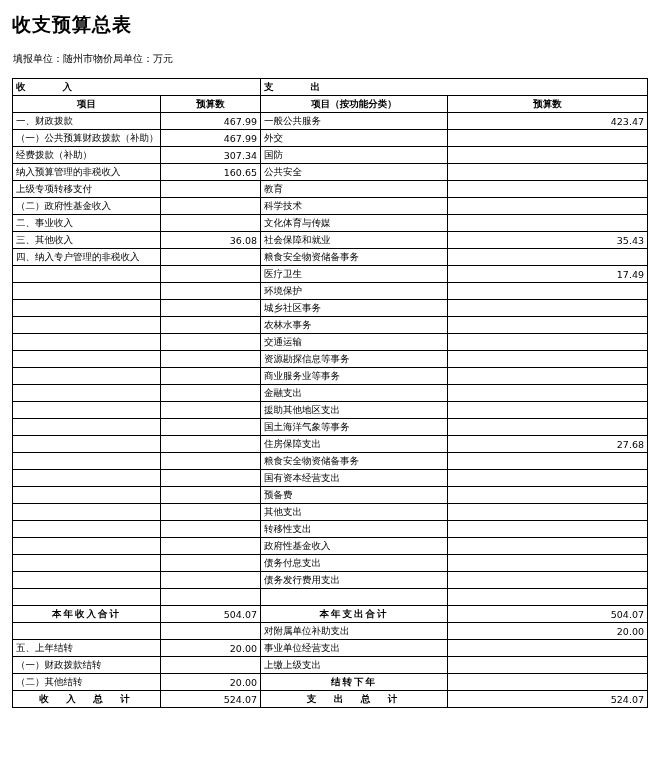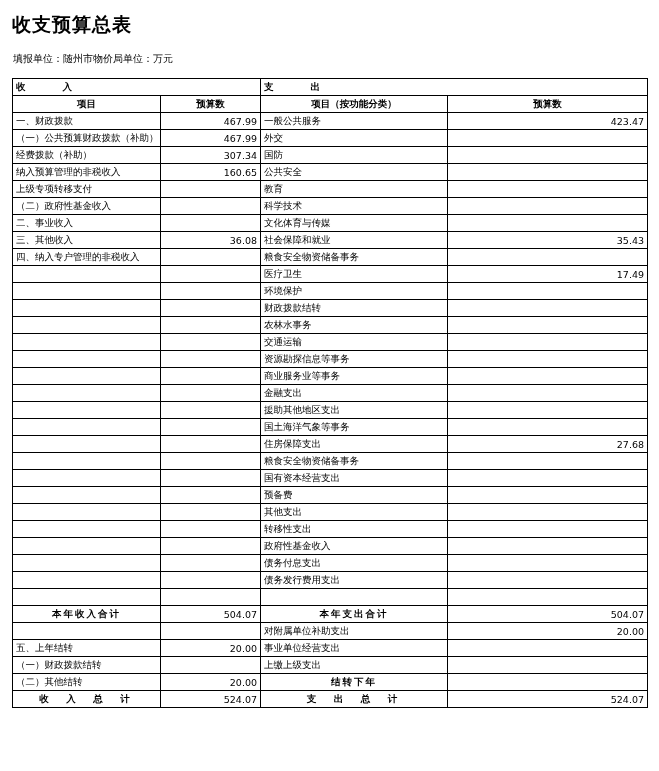--- a/index.html
+++ b/index.html
@@ -177,21 +177,21 @@
         </tr>
         <tr>
           <td class="lbl"></td>
           <td class="num num-pad"></td>
           <td class="indent1">环境保护</td>
           <td class="num num-pad"></td>
         </tr>
         <tr>
           <td class="lbl"></td>
           <td class="num num-pad"></td>
-          <td class="indent1">财政拨款结转</td>
+          <td class="indent1">城乡社区事务</td>
           <td class="num num-pad"></td>
         </tr>
         <tr>
           <td class="lbl"></td>
           <td class="num num-pad"></td>
           <td class="indent1">农林水事务</td>
           <td class="num num-pad"></td>
         </tr>
         <tr>
           <td class="lbl"></td>

